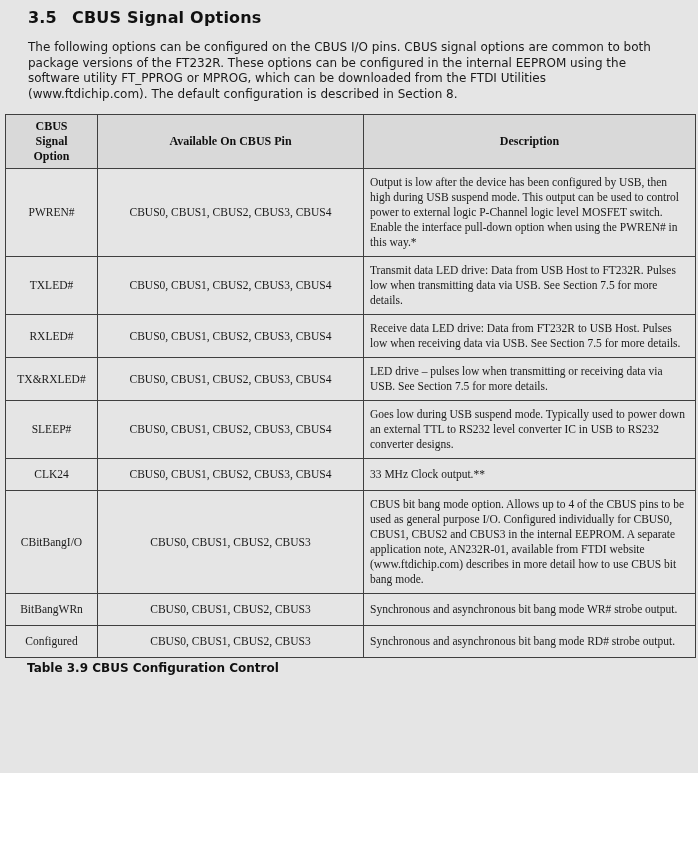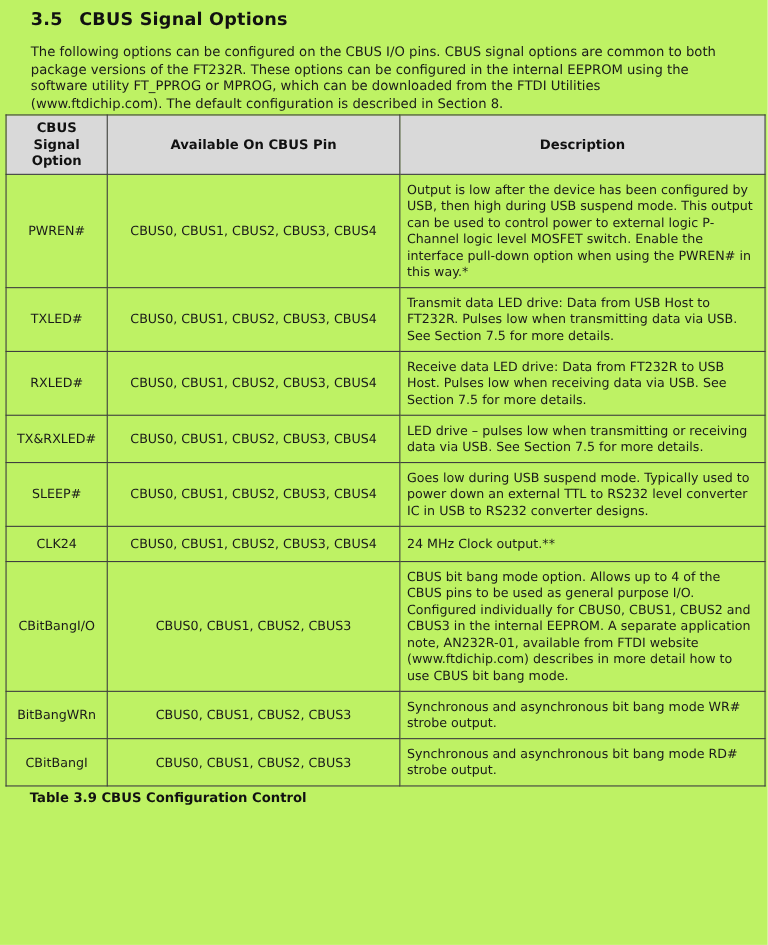--- a/index.html
+++ b/index.html
@@ -8,22 +8,22 @@
     background: #ffffff;
     width: 698px;
   }
   body {
     font-family: "DejaVu Sans", "Liberation Sans", sans-serif;
     color: #1a1a1a;
     -webkit-font-smoothing: antialiased;
   }
   .page {
     width: 698px;
-    height: 859px;
-    background: #bef264;
+    height: 773px;
+    background: #e5e5e5;
     overflow: hidden;
     box-sizing: border-box;
   }
   .section-heading {
     margin: 8px 0 0 28px;
     font-size: 16px;
     font-weight: bold;
     color: #111111;
     letter-spacing: 0.2px;
   }
@@ -32,23 +32,24 @@
   }
   .intro {
     margin: 13px 6px 0 28px;
     font-size: 12px;
     line-height: 15.5px;
     white-space: pre-line;
     color: #1a1a1a;
   }
   table.cbus {
     border-collapse: collapse;
-    margin: 2px 0 0 5px;
+    margin: 12px 0 0 5px;
     width: 690px;
     table-layout: fixed;
+    font-family: Liberation Serif, serif;
   }
   table.cbus th, table.cbus td {
     border: 1px solid #3f3f3f;
     vertical-align: middle;
     box-sizing: border-box;
   }
   table.cbus th {
     background: #d9d9d9;
     font-size: 12px;
     font-weight: bold;
@@ -135,34 +136,34 @@
         <td class="desc">LED drive – pulses low when transmitting or receiving data via USB. See Section 7.5 for more details.</td>
       </tr>
       <tr>
         <td class="opt">SLEEP#</td>
         <td class="pins">CBUS0, CBUS1, CBUS2, CBUS3, CBUS4</td>
         <td class="desc">Goes low during USB suspend mode. Typically used to power down an external TTL to RS232 level converter IC in USB to RS232 converter designs.</td>
       </tr>
       <tr>
         <td class="opt">CLK24</td>
         <td class="pins">CBUS0, CBUS1, CBUS2, CBUS3, CBUS4</td>
-        <td class="desc">24 MHz Clock output.**</td>
+        <td class="desc">33 MHz Clock output.**</td>
       </tr>
       <tr>
         <td class="opt">CBitBangI/O</td>
         <td class="pins">CBUS0, CBUS1, CBUS2, CBUS3</td>
         <td class="desc">CBUS bit bang mode option. Allows up to 4 of the CBUS pins to be used as general purpose I/O. Configured individually for CBUS0, CBUS1, CBUS2 and CBUS3 in the internal EEPROM. A separate application note, AN232R-01, available from FTDI website (www.ftdichip.com) describes in more detail how to use CBUS bit bang mode.</td>
       </tr>
       <tr>
         <td class="opt">BitBangWRn</td>
         <td class="pins">CBUS0, CBUS1, CBUS2, CBUS3</td>
         <td class="desc">Synchronous and asynchronous bit bang mode WR# strobe output.</td>
       </tr>
       <tr>
-        <td class="opt">CBitBangI</td>
+        <td class="opt">Configured</td>
         <td class="pins">CBUS0, CBUS1, CBUS2, CBUS3</td>
         <td class="desc">Synchronous and asynchronous bit bang mode RD# strobe output.</td>
       </tr>
     </tbody>
   </table>
 
   <p class="caption">Table 3.9 CBUS Configuration Control</p>
 
 </div>
 

